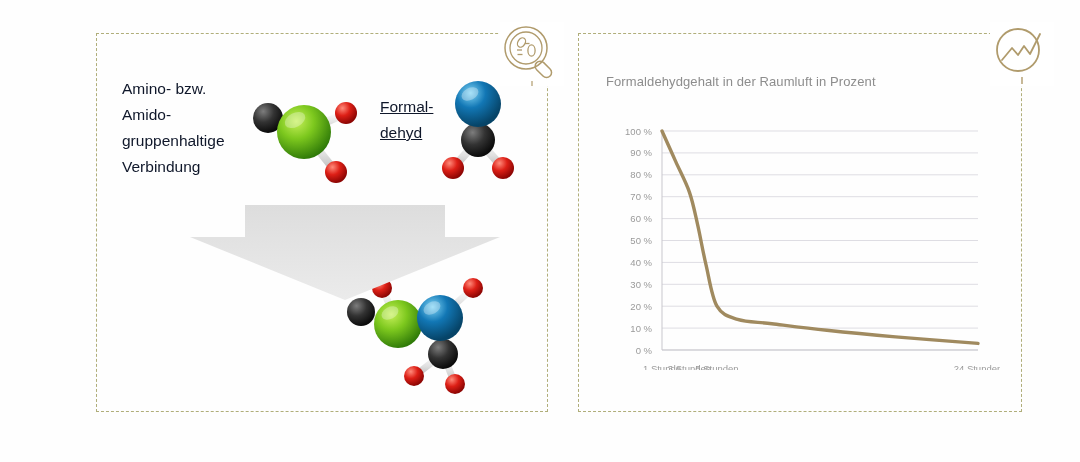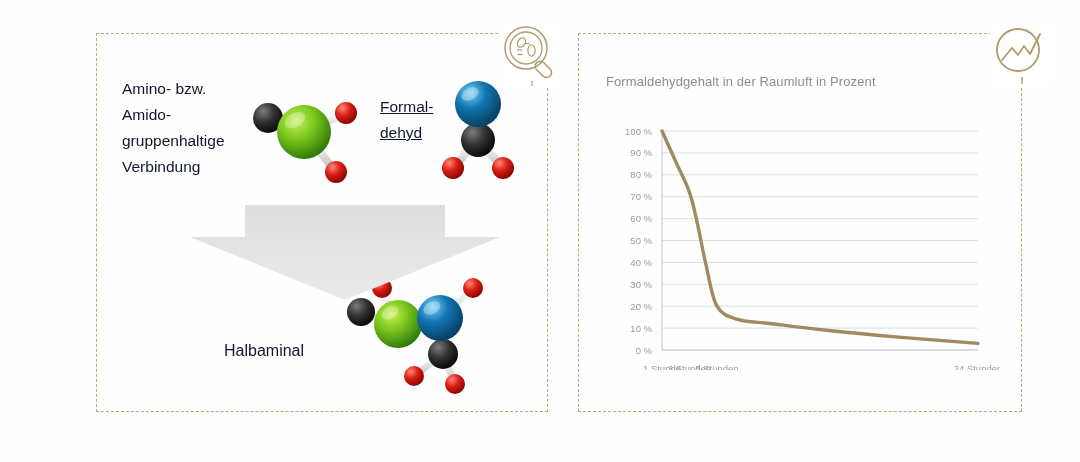--- a/index.html
+++ b/index.html
@@ -102,21 +102,20 @@
   </div>
 
   <div class="body-text" id="label-amino">Amino- bzw.
 Amido-
 gruppenhaltige
 Verbindung</div>
 
   <div class="body-text" id="label-formaldehyd">Formal-
 dehyd</div>
 
-  <div class="body-text" id="label-halbaminal">Halbaminal</div>
 
   <div class="molecule" id="mol-amino">
     <svg viewBox="0 0 130 110">
       <defs>
         <radialGradient id="gGreen" cx="36%" cy="30%" r="72%">
           <stop offset="0%" stop-color="#c6f05a"></stop>
             <stop offset="45%" stop-color="#7dc81e"></stop>
             <stop offset="100%" stop-color="#2f7a08"></stop>
         </radialGradient>
         <radialGradient id="gBlack" cx="34%" cy="28%" r="72%">

